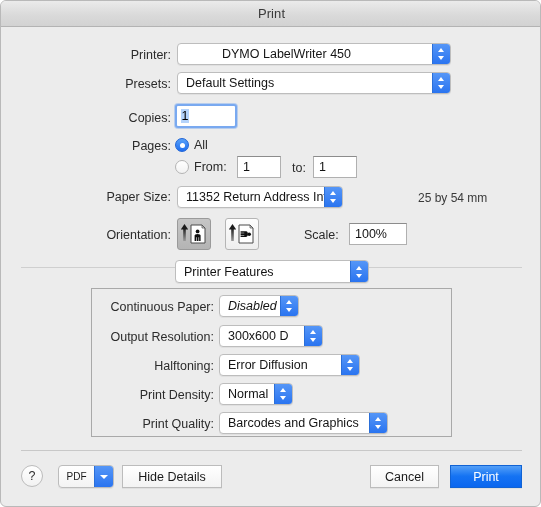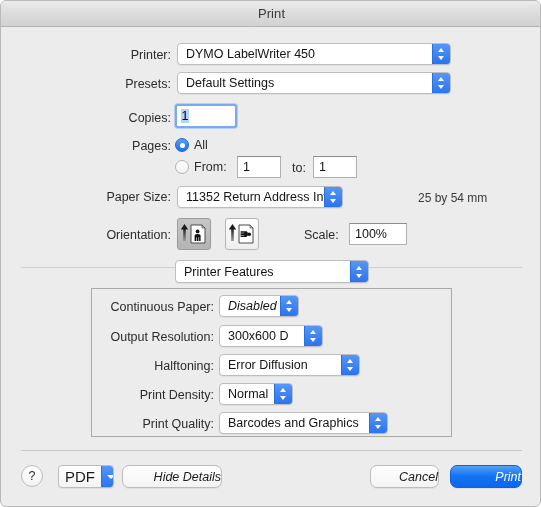--- a/index.html
+++ b/index.html
@@ -216,29 +216,28 @@
     border: 1px solid #a9a9a9;
     background: transparent;
   }
 
   
   .btn {
     position: absolute;
     box-sizing: border-box;
     background: linear-gradient(to bottom, #ffffff 0%, #f3f3f3 100%);
     border: 1px solid #bcbcbc;
-    border-radius: 7px;
+    border-radius: 0;
     box-shadow: 0 1px 0 rgba(0,0,0,0.05);
     display: flex;
     align-items: center;
-    justify-content: flex-end;
+    justify-content: center;
     font-size: 12.5px;
     color: #1a1a1a;
     white-space: nowrap;
-    font-style: italic;
   }
   .btn.primary {
     background: linear-gradient(to bottom, #54a0f8 0%, #1573f3 48%, #0a66ef 100%);
     border: 1px solid #1163d4;
     color: #ffffff;
   }
   #help-button {
     position: absolute;
     box-sizing: border-box;
     width: 22px; height: 22px;
@@ -258,21 +257,21 @@
     align-items: center;
     border: 1px solid #bcbcbc;
     border-radius: 4px;
     background: linear-gradient(to bottom, #ffffff, #f3f3f3);
     overflow: hidden;
     box-shadow: 0 1px 0 rgba(0,0,0,0.05);
   }
   #pdf-button .lbl {
     flex: 1 1 auto;
     text-align: center;
-    font-size: 15px;
+    font-size: 10px;
     color: #1a1a1a;
     padding: 0 6px;
   }
   #pdf-button .chev {
     flex: 0 0 auto;
     width: 18px; height: 100%;
     background: linear-gradient(to bottom, #5596f7 0%, #2a74f0 100%);
     border-left: 1px solid #2b6fd8;
     position: relative;
   }
@@ -289,21 +288,21 @@
 </head>
 <body>
 
 <div id="window">
 
   <div id="titlebar">
     <div id="title-text">Print</div>
   </div>
 
   <div class="abs form-label" style="left:60px; top:47px; width:110px;">Printer:</div>
-  <div class="popup" style="left:176px; top:42px; width:274px; height:22px;">
+  <div class="popup" style="left:176px; top:42px; width:274px; height:22px;padding-left:36px;">
     <div class="ptext">DYMO LabelWriter 450</div>
     <div class="pchev"></div>
   </div>
 
   <div class="abs form-label" style="left:60px; top:76px; width:110px;">Presets:</div>
   <div class="popup" style="left:176px; top:71px; width:274px; height:22px;">
     <div class="ptext">Default Settings</div>
     <div class="pchev"></div>
   </div>
 

